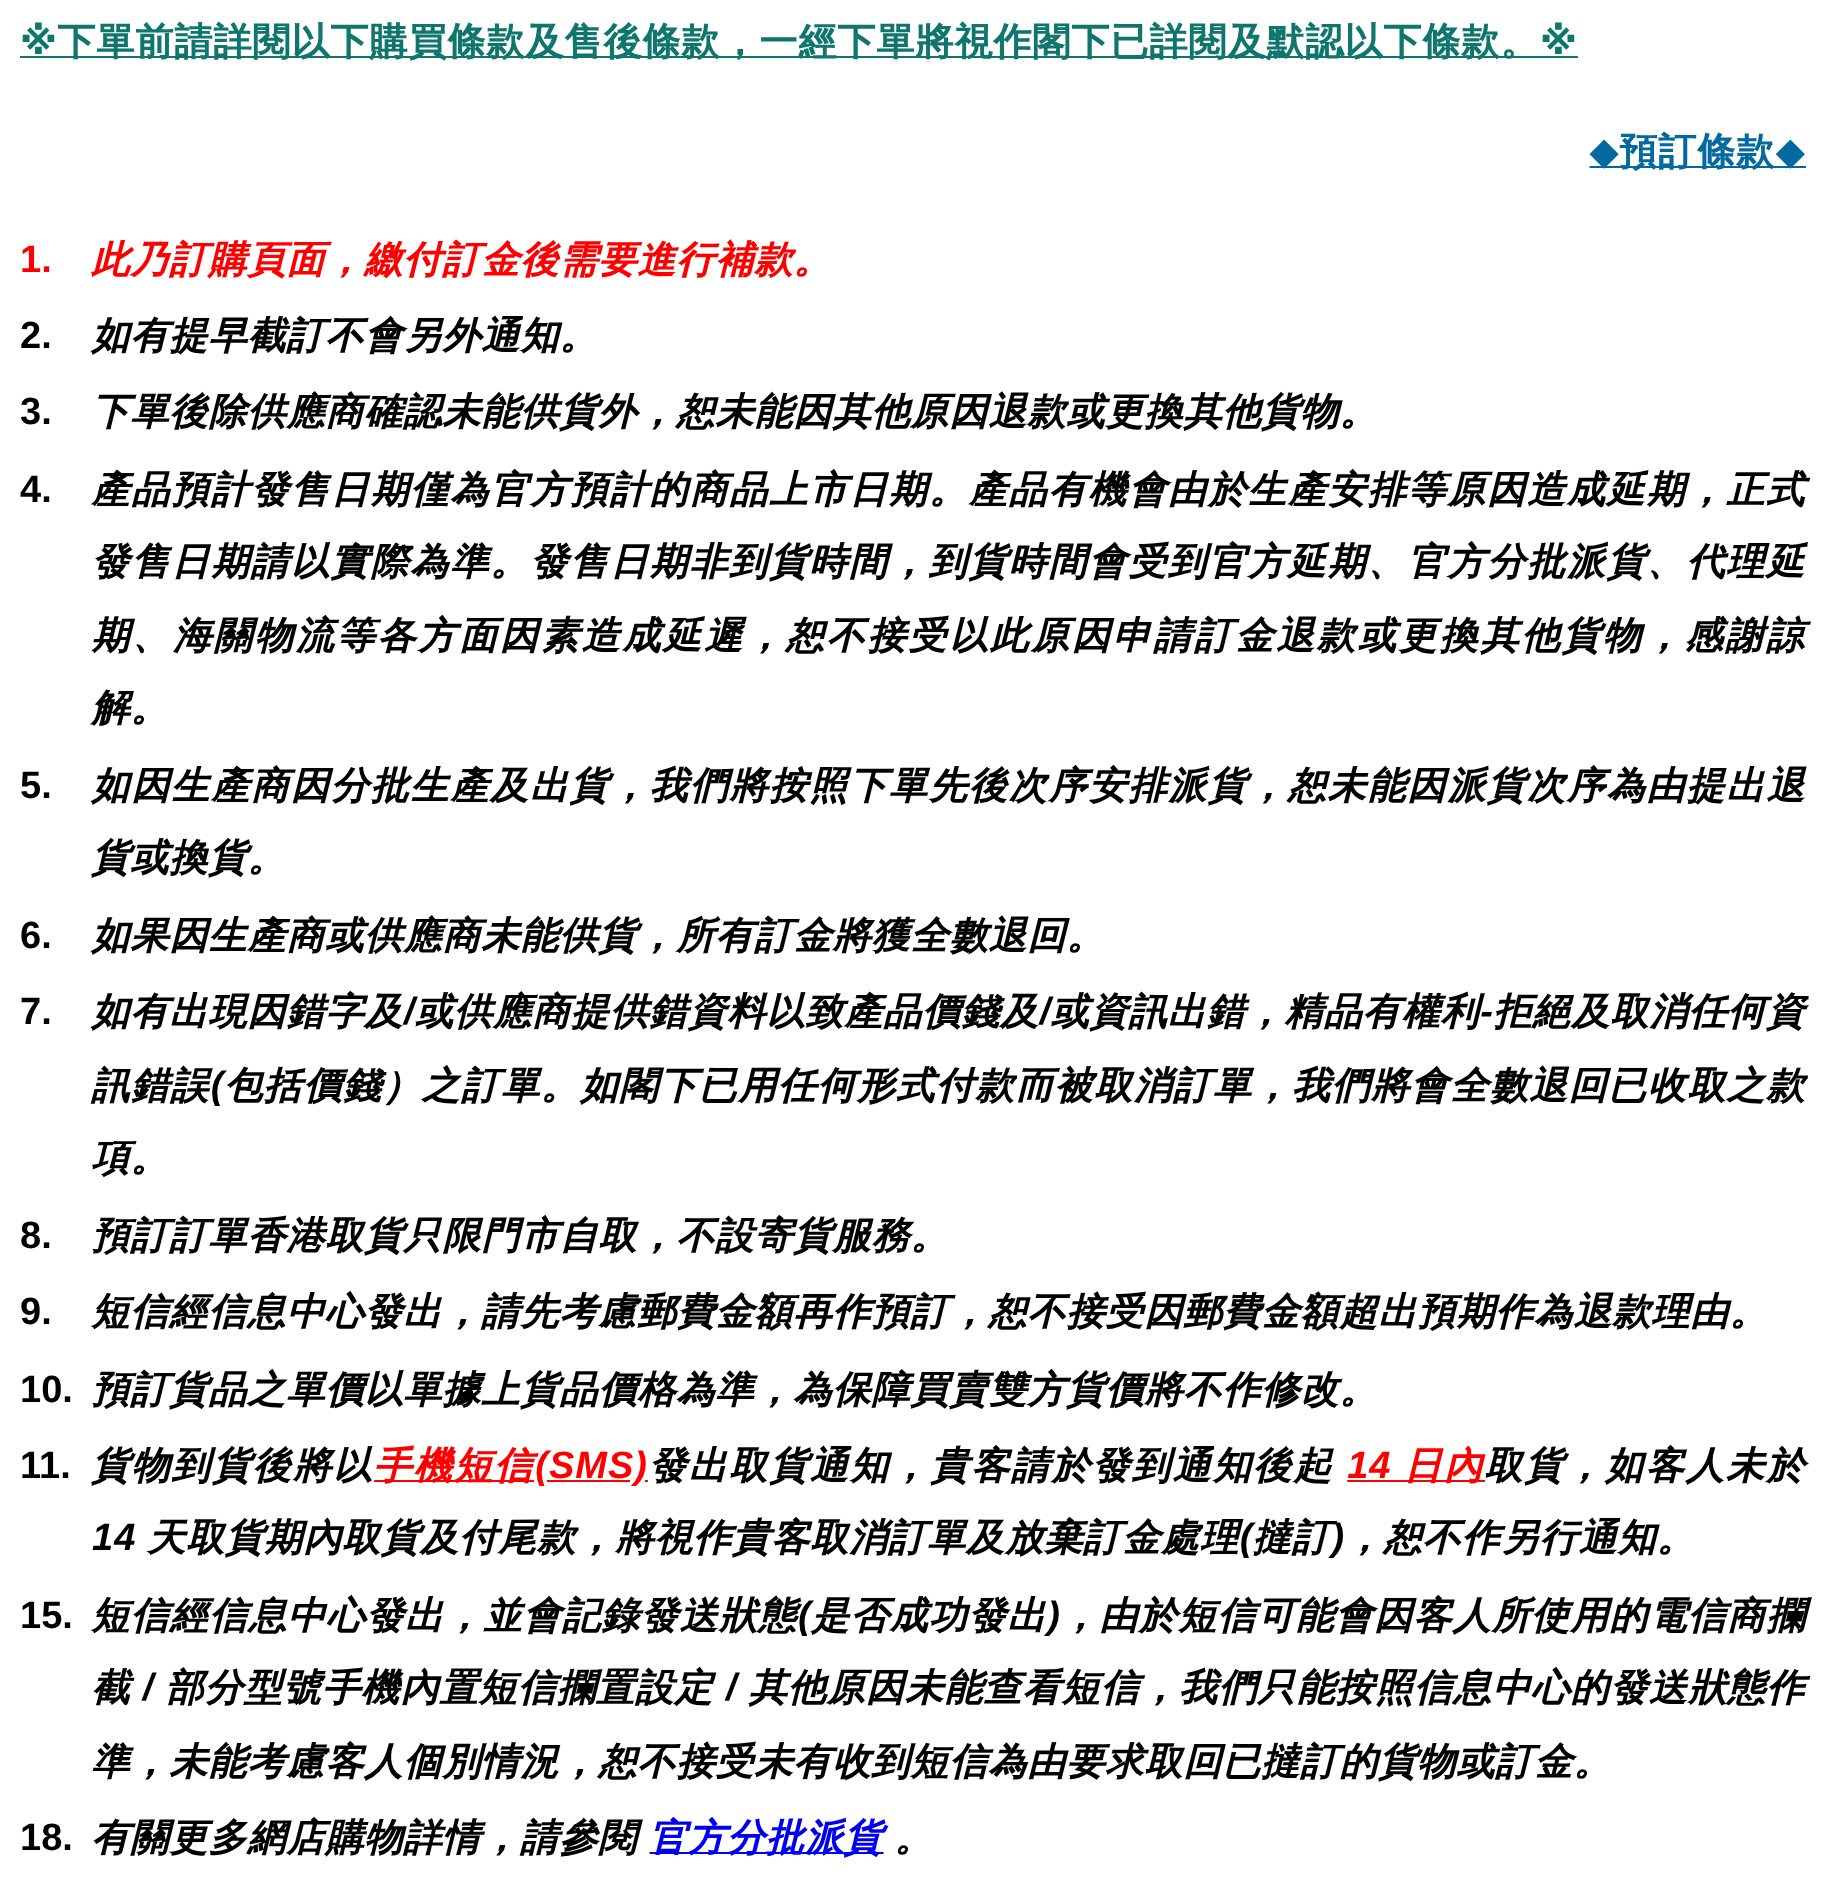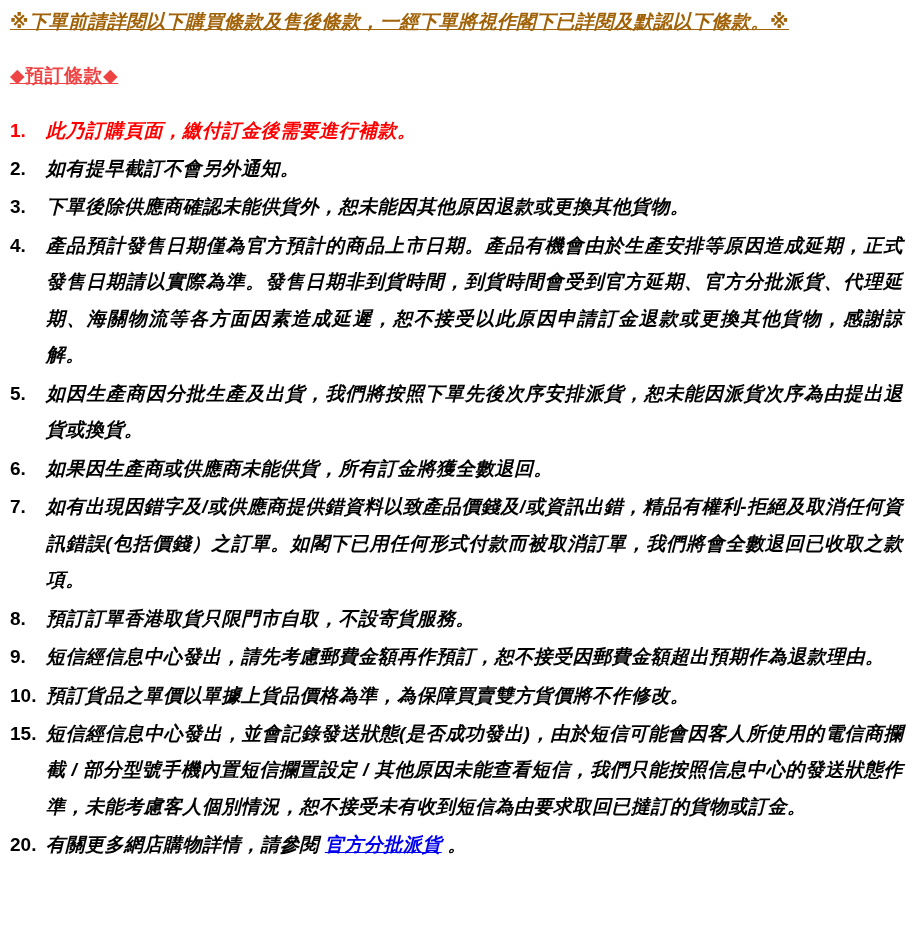--- a/index.html
+++ b/index.html
@@ -8,34 +8,34 @@
     background: #ffffff;
     font-family: "Liberation Sans", "DejaVu Sans", sans-serif;
   }
   body {
     min-height: 948px;
     padding: 8px 10px 14px 10px;
     color: #000000;
     font-weight: 700;
   }
   .notice {
-    color: #a16207;
+    color: #0f766e;
     font-size: 19px;
     text-decoration: underline;
     line-height: 1.5;
     margin-bottom: 26px;
     letter-spacing: 0.5px;
-    font-style: italic;
   }
   .section-title {
-    color: #ef4444;
+    color: #0369a1;
     font-size: 19px;
     text-decoration: underline;
     margin-bottom: 24px;
     letter-spacing: 0.5px;
+    text-align: right;
   }
   ol.terms-list {
     list-style: none;
   }
   li.term-item {
     display: flex;
     align-items: flex-start;
     font-size: 19px;
     line-height: 1.92;
     margin-bottom: 2px;
@@ -108,21 +108,25 @@
       </li>
       <li class="term-item">
         <span class="term-number">9.</span>
         <span class="term-text"><span class="seg-normal">短信經信息中心發出，請先考慮郵費金額再作預訂，恕不接受因郵費金額超出預期作為退款理由。</span></span>
       </li>
       <li class="term-item">
         <span class="term-number">10.</span>
         <span class="term-text"><span class="seg-normal">預訂貨品之單價以單據上貨品價格為準，為保障買賣雙方貨價將不作修改。</span></span>
       </li>
       <li class="term-item">
+        <span class="term-number">11.</span>
+        <span class="term-text"><span class="seg-normal">貨物到貨後將以</span><span class="seg-red-underline">手機短信(SMS)</span><span class="seg-normal">發出取貨通知，貴客請於發到通知後起 </span><span class="seg-red-underline">14 日內</span><span class="seg-normal">取貨，如客人未於 14 天取貨期內取貨及付尾款，將視作貴客取消訂單及放棄訂金處理(撻訂)，恕不作另行通知。</span></span>
+      </li>
+      <li class="term-item">
         <span class="term-number">15.</span>
         <span class="term-text"><span class="seg-normal">短信經信息中心發出，並會記錄發送狀態(是否成功發出)，由於短信可能會因客人所使用的電信商攔截 / 部分型號手機內置短信攔置設定 / 其他原因未能查看短信，我們只能按照信息中心的發送狀態作準，未能考慮客人個別情況，恕不接受未有收到短信為由要求取回已撻訂的貨物或訂金。</span></span>
       </li>
       <li class="term-item">
-        <span class="term-number">20.</span>
+        <span class="term-number">18.</span>
         <span class="term-text"><span class="seg-normal">有關更多網店購物詳情，請參閱 </span><a href="#" class="seg-link">官方分批派貨</a><span class="seg-normal"> 。</span></span>
       </li>
     </ol>
 </div>
 
 </body></html>

